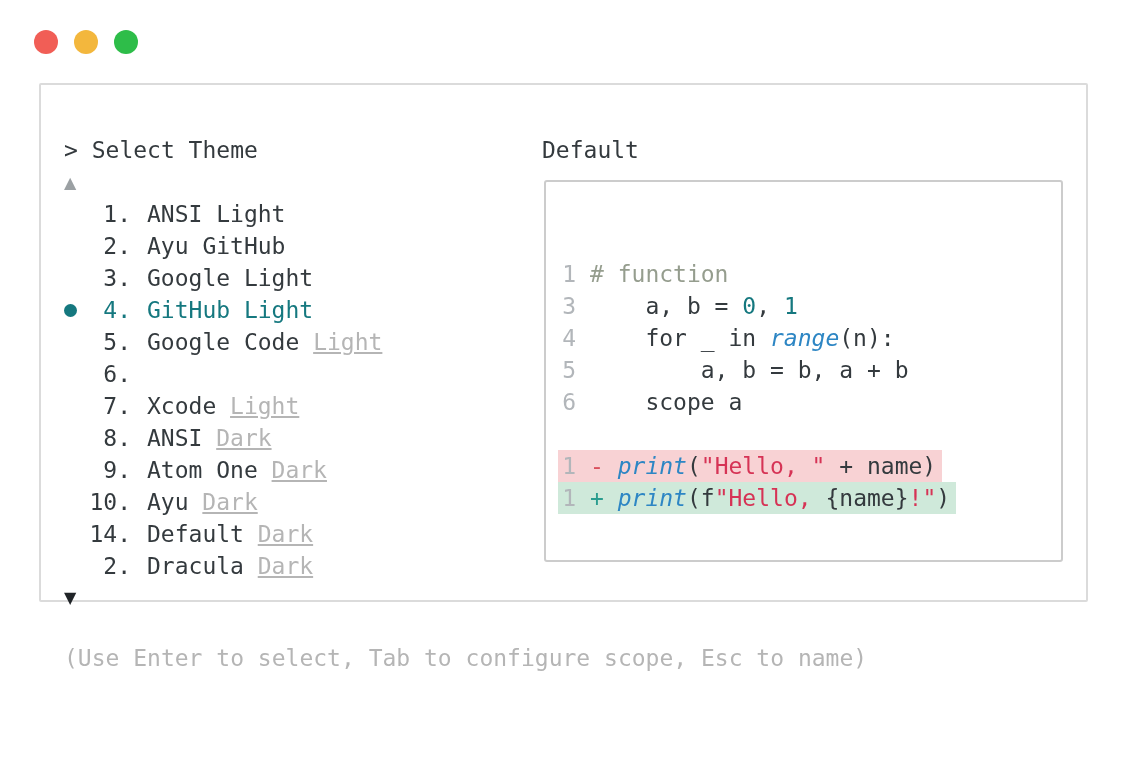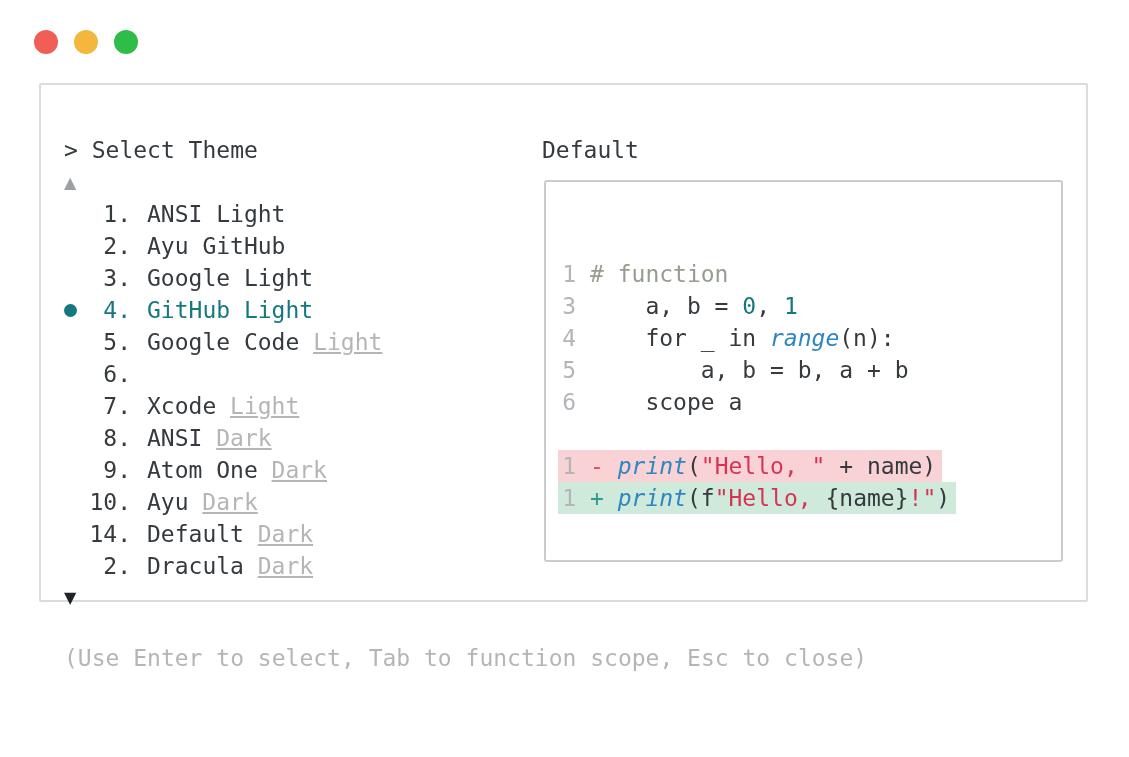--- a/index.html
+++ b/index.html
@@ -162,14 +162,14 @@
         <div class="code-line"><span class="ln">3</span><span class="tok-plain">    a, b = </span><span class="tok-number">0</span><span class="tok-plain">, </span><span class="tok-number">1</span></div>
         <div class="code-line"><span class="ln">4</span><span class="tok-plain">    for _ in </span><span class="tok-builtin">range</span><span class="tok-plain">(n):</span></div>
         <div class="code-line"><span class="ln">5</span><span class="tok-plain">        a, b = b, a + b</span></div>
         <div class="code-line"><span class="ln">6</span><span class="tok-plain">    scope a</span></div>
         <div class="code-line"></div>
         <div class="code-line removed"><span class="ln">1</span><span class="tok-del">- </span><span class="tok-builtin">print</span><span class="tok-plain">(</span><span class="tok-string">"Hello, "</span><span class="tok-plain"> + name)</span></div>
         <div class="code-line added"><span class="ln">1</span><span class="tok-ins">+ </span><span class="tok-builtin">print</span><span class="tok-plain">(f</span><span class="tok-string">"Hello, </span><span class="tok-plain">{name}</span><span class="tok-string">!"</span><span class="tok-plain">)</span></div>
       </div>
   </div>
 
-  <div class="hint">(Use Enter to select, Tab to function scope, Esc to close)</div>
+  <div class="hint">(Use Enter to select, Tab to configure scope, Esc to name)</div>
 </div>
 
 </body></html>

